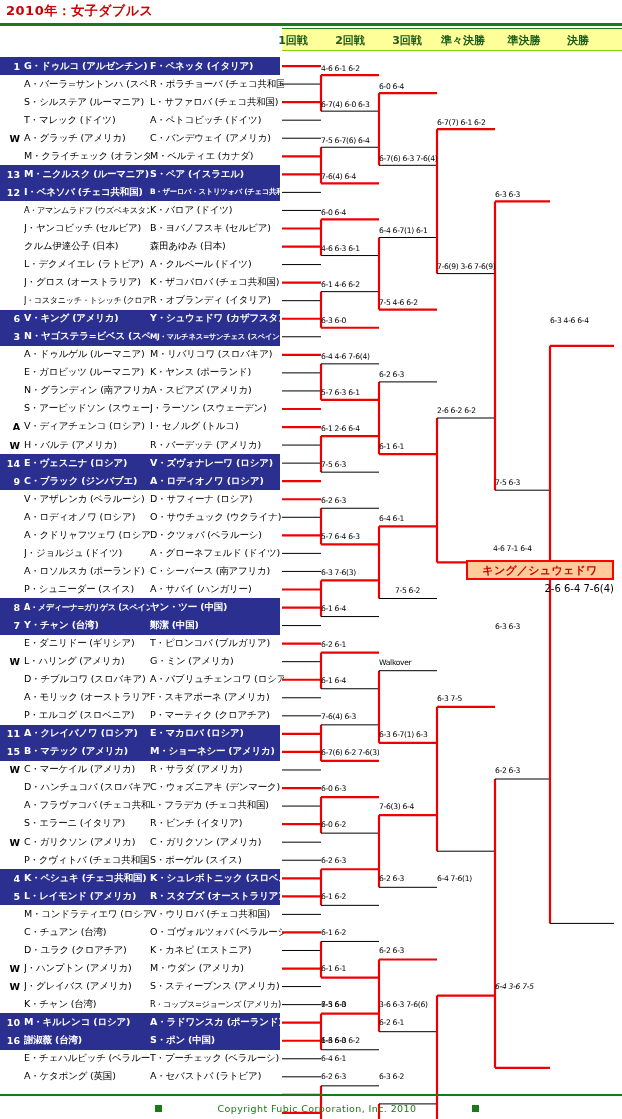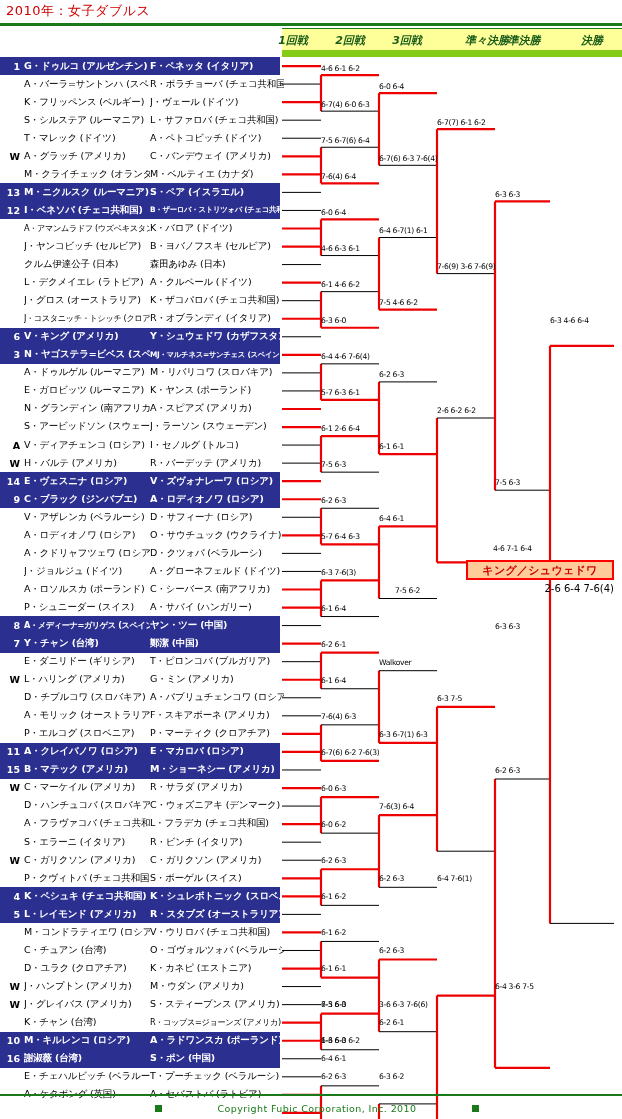--- a/index.html
+++ b/index.html
@@ -2,29 +2,29 @@
 <html><head>
 <meta charset="utf-8">
 <style>
   html,body{margin:0;padding:0;background:#ffffff;}
   body{
     width:622px;height:1119px;position:relative;overflow:hidden;
     font-family:"DejaVu Sans","Liberation Sans",sans-serif;
   }
   #page-title{
     position:absolute;left:6px;top:2px;
-    font-size:13px;font-weight:normal;color:#cc0000;letter-spacing:.5px;
+    font-size:13px;font-weight:bold;color:#cc0000;letter-spacing:.5px;
     white-space:nowrap;
   }
   #green-rule{
     position:absolute;left:0;top:23px;width:622px;height:3px;background:#1a7a1a;
   }
   #round-header{
     position:absolute;left:282px;top:28px;width:340px;height:21px;
-    background:#ffff99;border-top:1px solid #1a7a1a;border-bottom:7px solid #84cc16;font-style:italic;
+    background:#ffff99;border-top:1px solid #1a7a1a;border-bottom:1px solid #84cc16;
   }
   .round-label{
     position:absolute;top:4px;font-size:11px;font-weight:bold;color:#1a5c1a;
     white-space:nowrap;text-align:center;
   }
   
   #players{position:absolute;left:0;top:57px;width:280px;}
   .prow{
     position:relative;height:18.05px;
     display:flex;align-items:center;
@@ -76,40 +76,35 @@
 </head>
 <body>
 
 <div id="page-title">2010年：女子ダブルス</div>
 <div id="green-rule"></div>
 
 <div id="round-header">
     <div class="round-label" style="left: -14px; width: 50px;">1回戦</div>
     <div class="round-label" style="left: 43px; width: 50px;">2回戦</div>
     <div class="round-label" style="left: 100px; width: 50px;">3回戦</div>
-    <div class="round-label" style="left: 156px; width: 50px; margin-left: 24px;">準々決勝</div>
+    <div class="round-label" style="left: 156px; width: 50px;">準々決勝</div>
     <div class="round-label" style="left: 217px; width: 50px;">準決勝</div>
-    <div class="round-label" style="left: 271px; width: 50px; text-align: right;">決勝</div>
+    <div class="round-label" style="left: 271px; width: 50px;">決勝</div>
   </div>
 
 <div id="players">
     <div class="prow seeded">
       <span class="seed">1</span>
       <span class="n1">G・ドゥルコ (アルゼンチン)</span>
       <span class="n2">F・ペネッタ (イタリア)</span>
     </div>
     <div class="prow">
       <span class="seed"></span>
       <span class="n1">A・バーラ=サントンハ (スペイン)</span>
       <span class="n2">R・ボラチョーバ (チェコ共和国)</span>
-    </div>
-    <div class="prow">
-      <span class="seed"></span>
-      <span class="n1">K・フリッペンス (ベルギー)</span>
-      <span class="n2">J・ヴェール (ドイツ)</span>
     </div>
     <div class="prow">
       <span class="seed"></span>
       <span class="n1">S・シルステア (ルーマニア)</span>
       <span class="n2">L・サファロバ (チェコ共和国)</span>
     </div>
     <div class="prow">
       <span class="seed"></span>
       <span class="n1">T・マレック (ドイツ)</span>
       <span class="n2">A・ペトコビッチ (ドイツ)</span>
@@ -620,21 +615,21 @@
     <div class="sc" style="left: 379px; top: 874px;">6-2 6-3</div>
     <div class="sc" style="left: 379px; top: 946px;">6-2 6-3</div>
     <div class="sc" style="left: 379px; top: 1018px;">6-2 6-1</div>
     <div class="sc" style="left: 379px; top: 1000px;">3-6 6-3 7-6(6)</div>
     <div class="sc" style="left: 379px; top: 1072px;">6-3 6-2</div>
     <div class="sc" style="left: 437px; top: 118px;">6-7(7) 6-1 6-2</div>
     <div class="sc" style="left: 437px; top: 262px;">7-6(9) 3-6 7-6(9)</div>
     <div class="sc" style="left: 437px; top: 406px;">2-6 6-2 6-2</div>
     <div class="sc" style="left: 437px; top: 694px;">6-3 7-5</div>
     <div class="sc" style="left: 437px; top: 874px;">6-4 7-6(1)</div>
-    <div class="sc" style="left: 495px; top: 982px;">6-4 3-6 7-5</div>
+    <div class="sc" style="left: 495px; top: 982px; font-style: italic;">6-4 3-6 7-5</div>
     <div class="sc" style="left: 495px; top: 190px;">6-3 6-3</div>
     <div class="sc" style="left: 495px; top: 478px;">7-5 6-3</div>
     <div class="sc" style="left: 495px; top: 622px;">6-3 6-3</div>
     <div class="sc" style="left: 495px; top: 766px;">6-2 6-3</div>
     <div class="sc" style="left: 550px; top: 316px;">6-3 4-6 6-4</div>
     <div class="sc" style="left: 493px; top: 544px;">4-6 7-1 6-4</div>
   </div>
 
 <div id="champion-box">キング／シュウェドワ</div>
 <div id="champion-score">2-6 6-4 7-6(4)</div>

